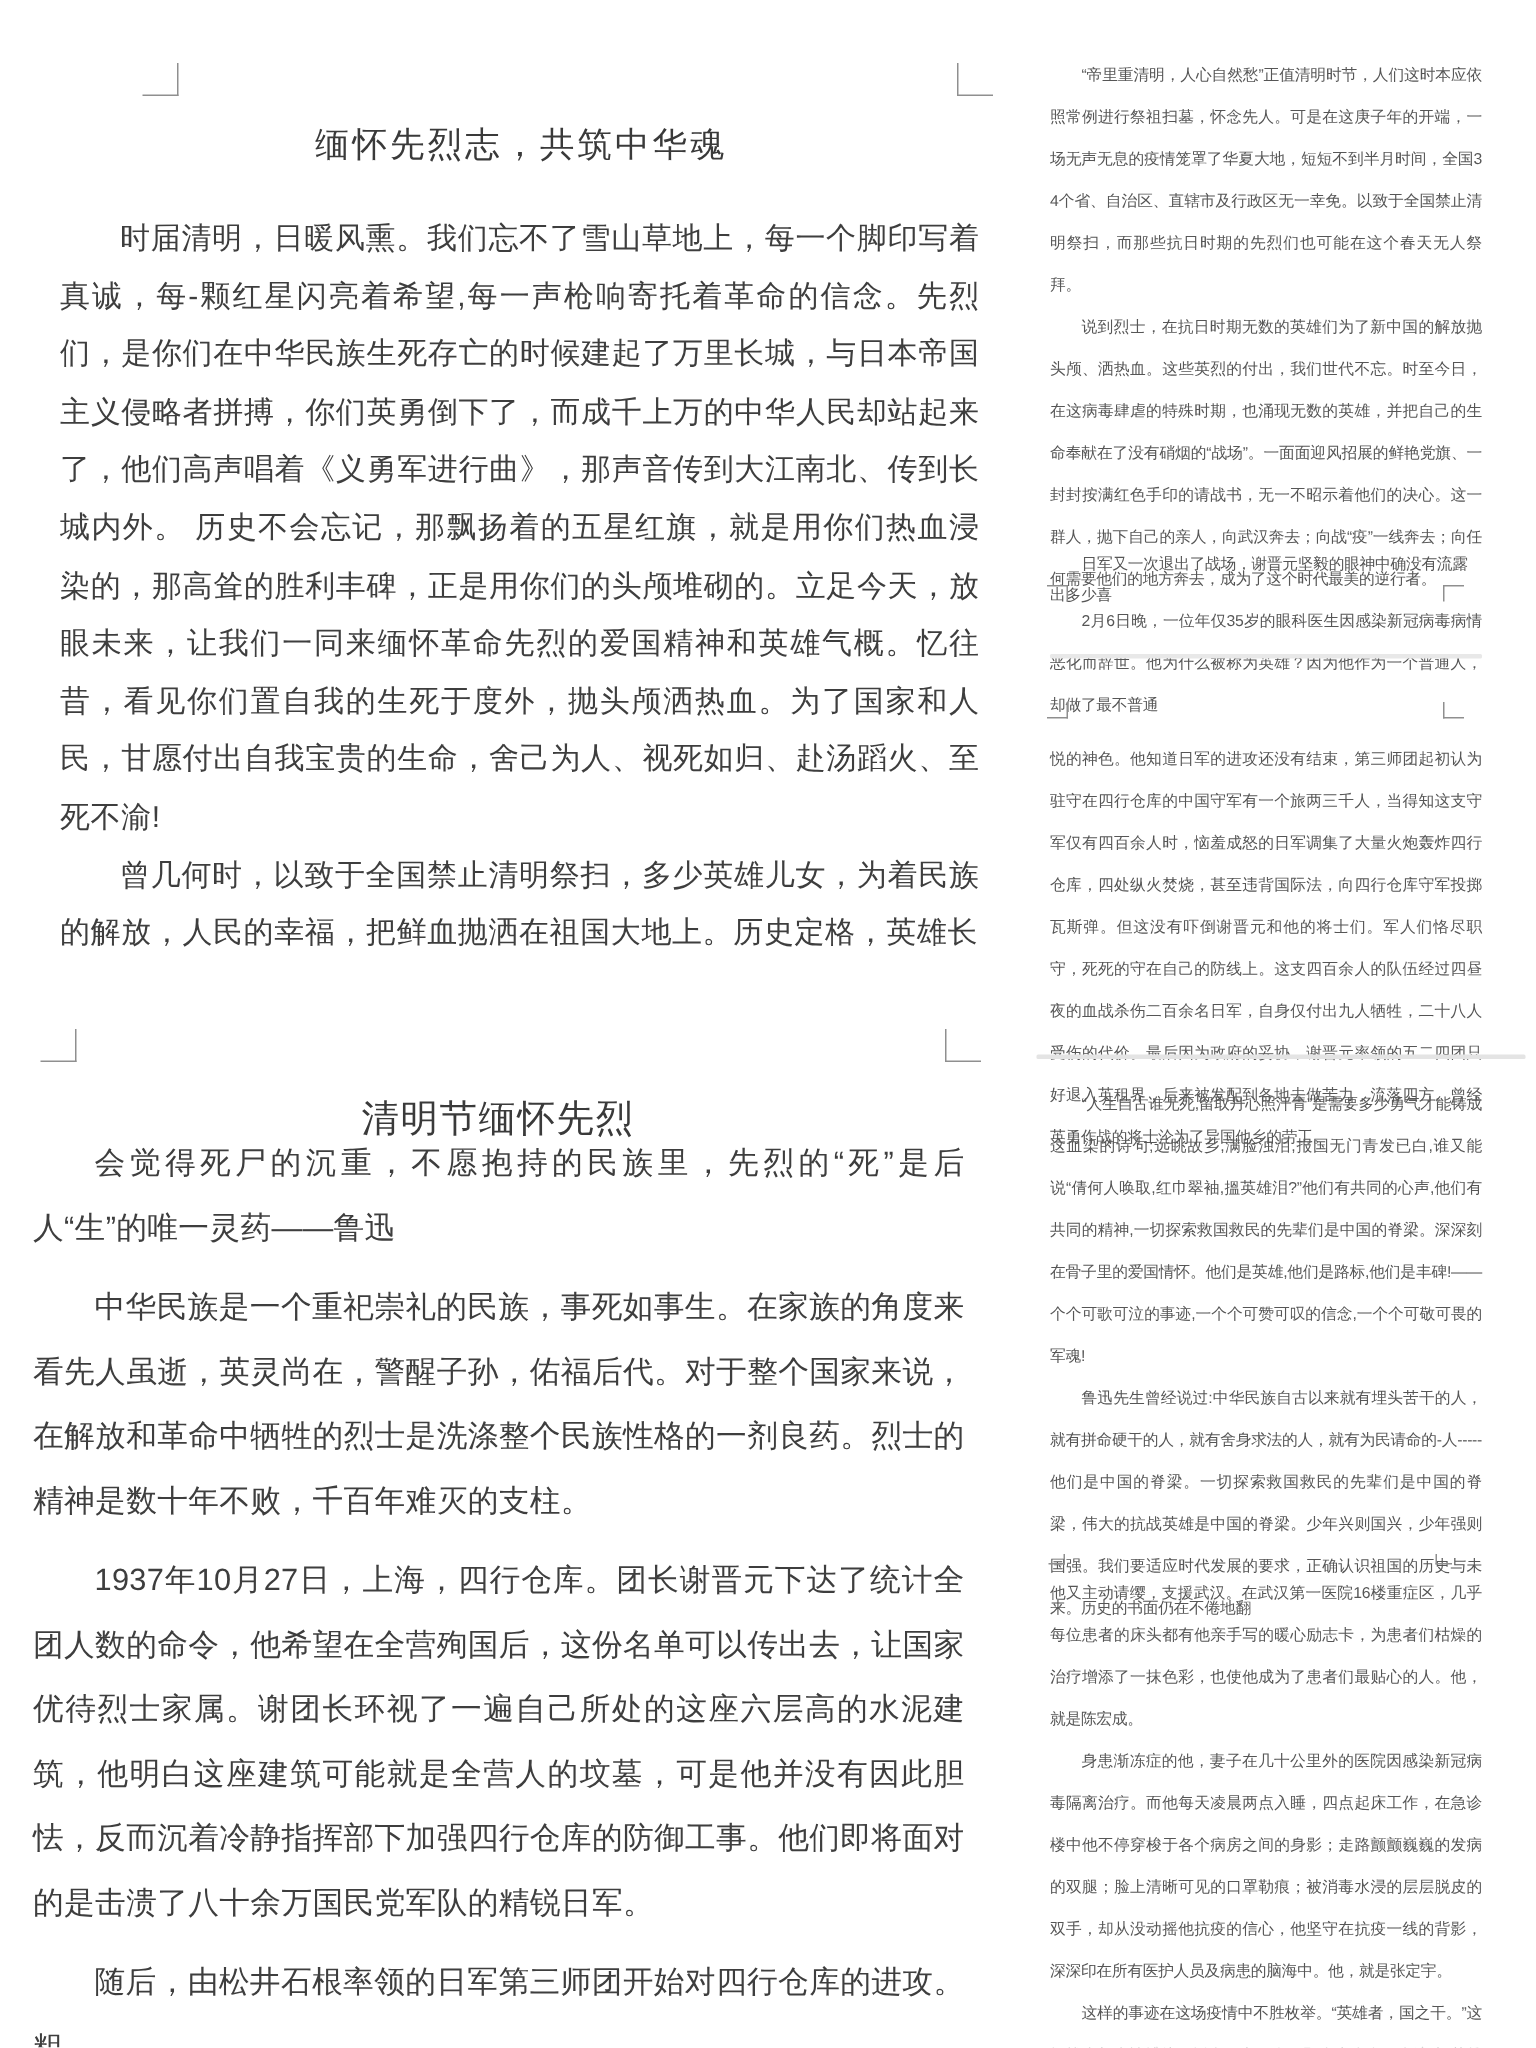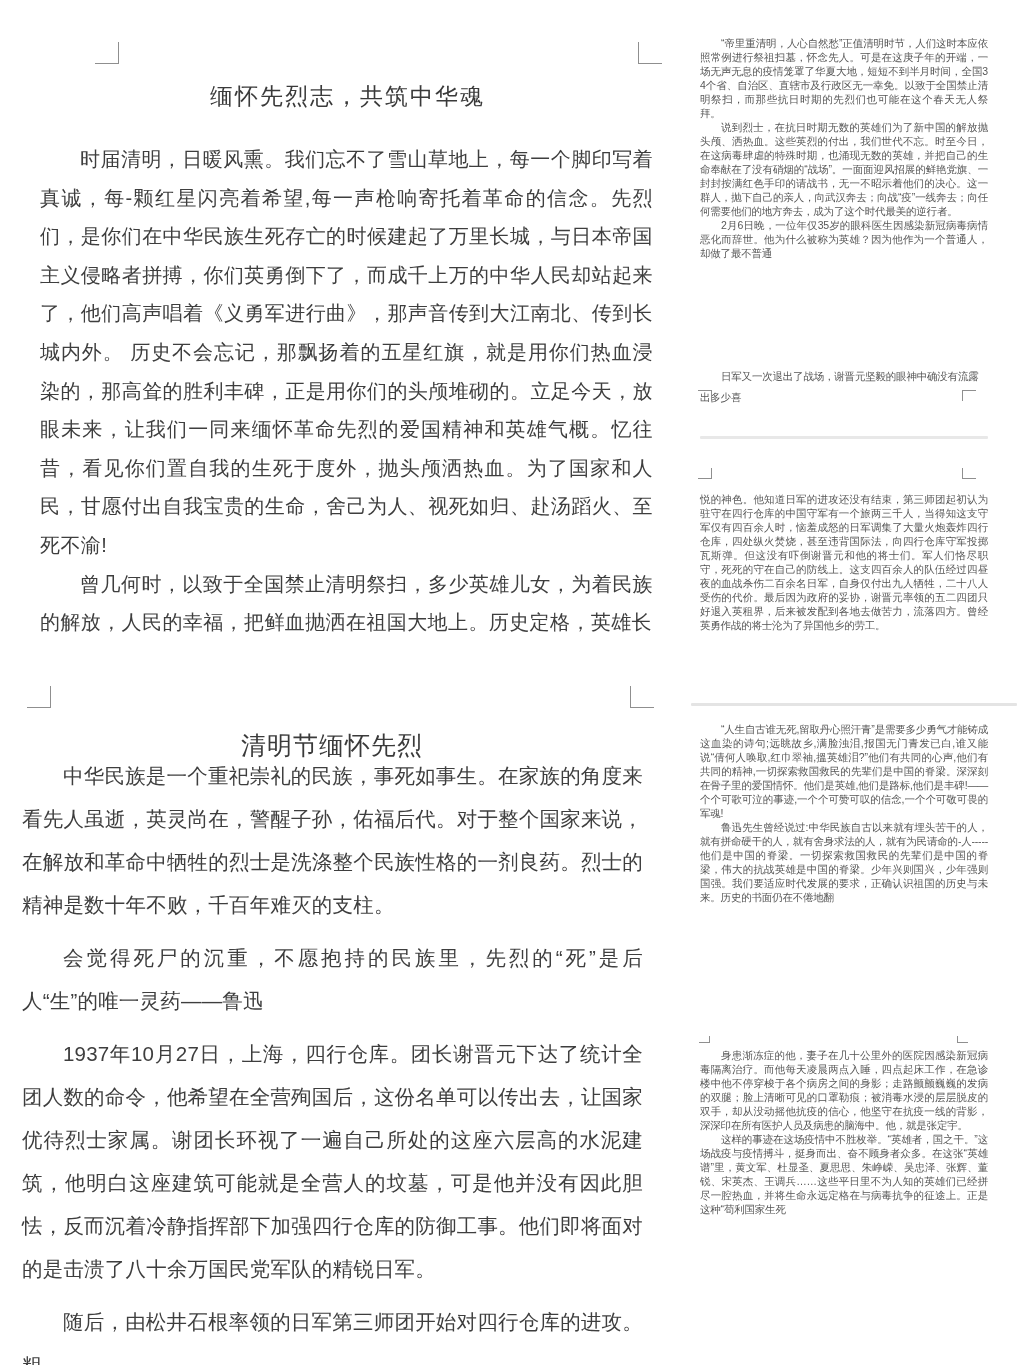--- a/index.html
+++ b/index.html
@@ -14,21 +14,21 @@
   .lp1-title{left:40px;top:66px;width:615px;font-size:23px;letter-spacing:2px;}
   .lp2-title{left:22px;top:712px;width:620px;font-size:25px;letter-spacing:1px;}
   .lp-body{position:absolute;color:#3e3e3e;text-align:justify;word-break:break-all;}
   .lp1-body{left:40px;top:140px;width:613px;font-size:20px;line-height:38.6px;letter-spacing:0.4px;}
   .lp2-body{left:22px;top:754px;width:621px;font-size:20.5px;line-height:43px;letter-spacing:0.2px;}
   .lp-body p{margin:0;text-indent:2em;}
   .lp2-body p{margin:0 0 10px 0;}
   
   .rp{
     position:absolute;left:700px;width:288px;color:#565656;
-    font-size:10.5px;line-height:14px;letter-spacing:-0.2px;
+    font-size:10.5px;line-height:28px;letter-spacing:-0.2px;
     text-align:justify;word-break:break-all;
   }
   .rp p{margin:0;text-indent:2em;}
   .rp p.noindent{text-indent:0;}
   .rp1{top:36px;}
   .rp-tail{position:absolute;left:700px;top:366px;width:288px;color:#565656;
     font-size:10.5px;line-height:21px;letter-spacing:-0.2px;text-indent:2em;word-break:break-all;}
   .rp2{top:492px;}
   .rp3{top:722px;}
   .rp4{top:1048px;}
@@ -65,22 +65,22 @@
     <p>时届清明，日暖风熏。我们忘不了雪山草地上，每一个脚印写着真诚，每-颗红星闪亮着希望,每一声枪响寄托着革命的信念。先烈们，是你们在中华民族生死存亡的时候建起了万里长城，与日本帝国主义侵略者拼搏，你们英勇倒下了，而成千上万的中华人民却站起来了，他们高声唱着《义勇军进行曲》，那声音传到大江南北、传到长城内外。 历史不会忘记，那飘扬着的五星红旗，就是用你们热血浸染的，那高耸的胜利丰碑，正是用你们的头颅堆砌的。立足今天，放眼未来，让我们一同来缅怀革命先烈的爱国精神和英雄气概。忆往昔，看见你们置自我的生死于度外，抛头颅洒热血。为了国家和人民，甘愿付出自我宝贵的生命，舍己为人、视死如归、赴汤蹈火、至死不渝!</p>
     <p>曾几何时，以致于全国禁止清明祭扫，多少英雄儿女，为着民族的解放，人民的幸福，把鲜血抛洒在祖国大地上。历史定格，英雄长</p>
   </div>
 
   <span class="mk mk-tl mk-lg m3"></span>
   <span class="mk mk-tr mk-lg m4"></span>
 
   <h1 class="lp-title lp2-title">清明节缅怀先烈</h1>
 
   <div class="lp-body lp2-body">
+    <p>会觉得死尸的沉重，不愿抱持的民族里，先烈的“死”是后人“生”的唯一灵药——鲁迅</p>
     <p>中华民族是一个重祀崇礼的民族，事死如事生。在家族的角度来看先人虽逝，英灵尚在，警醒子孙，佑福后代。对于整个国家来说，在解放和革命中牺牲的烈士是洗涤整个民族性格的一剂良药。烈士的精神是数十年不败，千百年难灭的支柱。</p>
-    <p>会觉得死尸的沉重，不愿抱持的民族里，先烈的“死”是后人“生”的唯一灵药——鲁迅</p>
     <p>1937年10月27日，上海，四行仓库。团长谢晋元下达了统计全团人数的命令，他希望在全营殉国后，这份名单可以传出去，让国家优待烈士家属。谢团长环视了一遍自己所处的这座六层高的水泥建筑，他明白这座建筑可能就是全营人的坟墓，可是他并没有因此胆怯，反而沉着冷静指挥部下加强四行仓库的防御工事。他们即将面对的是击溃了八十余万国民党军队的精锐日军。</p>
     <p>随后，由松井石根率领的日军第三师团开始对四行仓库的进攻。粗</p>
   </div>
 
   <div class="rp rp1">
     <p>“帝里重清明，人心自然愁”正值清明时节，人们这时本应依照常例进行祭祖扫墓，怀念先人。可是在这庚子年的开端，一场无声无息的疫情笼罩了华夏大地，短短不到半月时间，全国34个省、自治区、直辖市及行政区无一幸免。以致于全国禁止清明祭扫，而那些抗日时期的先烈们也可能在这个春天无人祭拜。</p>
     <p>说到烈士，在抗日时期无数的英雄们为了新中国的解放抛头颅、洒热血。这些英烈的付出，我们世代不忘。时至今日，在这病毒肆虐的特殊时期，也涌现无数的英雄，并把自己的生命奉献在了没有硝烟的“战场”。一面面迎风招展的鲜艳党旗、一封封按满红色手印的请战书，无一不昭示着他们的决心。这一群人，抛下自己的亲人，向武汉奔去；向战“疫”一线奔去；向任何需要他们的地方奔去，成为了这个时代最美的逆行者。</p>
     <p>2月6日晚，一位年仅35岁的眼科医生因感染新冠病毒病情恶化而辞世。他为什么被称为英雄？因为他作为一个普通人，却做了最不普通</p>
   </div>
 
@@ -102,17 +102,18 @@
 
   <div class="rp rp3">
     <p>“人生自古谁无死,留取丹心照汗青”是需要多少勇气才能铸成这血染的诗句;远眺故乡,满脸浊泪,报国无门青发已白,谁又能说“倩何人唤取,红巾翠袖,搵英雄泪?”他们有共同的心声,他们有共同的精神,一切探索救国救民的先辈们是中国的脊梁。深深刻在骨子里的爱国情怀。他们是英雄,他们是路标,他们是丰碑!——个个可歌可泣的事迹,一个个可赞可叹的信念,一个个可敬可畏的军魂!</p>
     <p>鲁迅先生曾经说过:中华民族自古以来就有埋头苦干的人，就有拼命硬干的人，就有舍身求法的人，就有为民请命的-人-----他们是中国的脊梁。一切探索救国救民的先辈们是中国的脊梁，伟大的抗战英雄是中国的脊梁。少年兴则国兴，少年强则国强。我们要适应时代发展的要求，正确认识祖国的历史与未来。历史的书面仍在不倦地翻</p>
   </div>
 
   <span class="mk mk-tl mk-xs m9"></span>
   <span class="mk mk-tr mk-xs m10"></span>
 
   <div class="rp rp4">
+    <p class="noindent">他又主动请缨，支援武汉。在武汉第一医院16楼重症区，几乎每位患者的床头都有他亲手写的暖心励志卡，为患者们枯燥的治疗增添了一抹色彩，也使他成为了患者们最贴心的人。他，就是陈宏成。</p>
     <p>身患渐冻症的他，妻子在几十公里外的医院因感染新冠病毒隔离治疗。而他每天凌晨两点入睡，四点起床工作，在急诊楼中他不停穿梭于各个病房之间的身影；走路颤颤巍巍的发病的双腿；脸上清晰可见的口罩勒痕；被消毒水浸的层层脱皮的双手，却从没动摇他抗疫的信心，他坚守在抗疫一线的背影，深深印在所有医护人员及病患的脑海中。他，就是张定宇。</p>
     <p>这样的事迹在这场疫情中不胜枚举。“英雄者，国之干。”这场战疫与疫情搏斗，挺身而出、奋不顾身者众多。在这张“英雄谱”里，黄文军、杜显圣、夏思思、朱峥嵘、吴忠泽、张辉、董锐、宋英杰、王调兵……这些平日里不为人知的英雄们已经拼尽一腔热血，并将生命永远定格在与病毒抗争的征途上。正是这种“苟利国家生死</p>
   </div>
 
 </div>
 
 </body></html>

